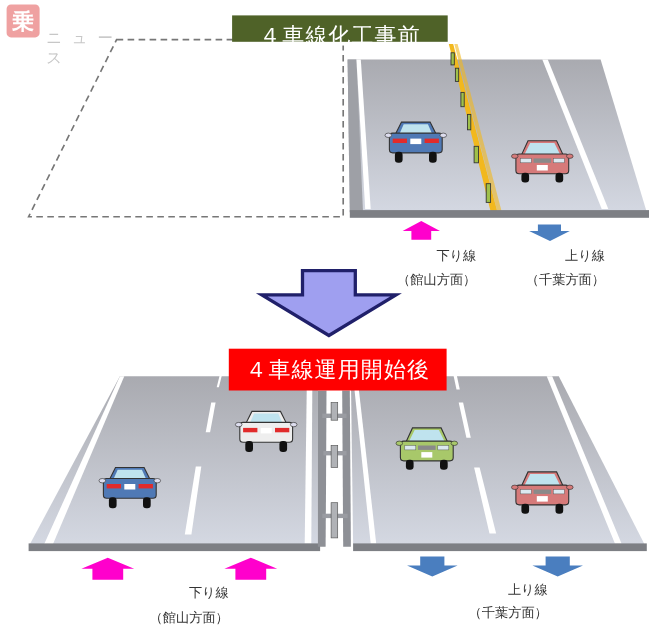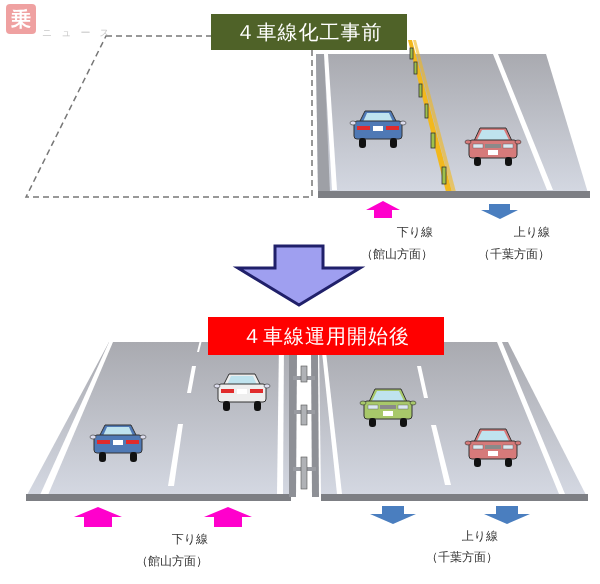--- a/index.html
+++ b/index.html
@@ -2,23 +2,23 @@
 <html><head>
 <meta charset="utf-8">
 <style>
   html, body { margin:0; padding:0; background:#ffffff; }
   body { width:600px; height:584px; position:relative; overflow:hidden; font-family:"DejaVu Sans","Liberation Sans",sans-serif; }
   .abs { position:absolute; }
   .svgwrap { position:absolute; left:0; top:0; width:600px; height:584px; }
   .logo { left:6px; top:4px; width:120px; height:34px; opacity:0.55; }
   .logo-mark { position:absolute; left:0; top:0; width:30px; height:30px; background:#e25555; color:#fff; font-size:20px; font-weight:bold; text-align:center; line-height:30px; border-radius:4px; }
   .logo-text { position:absolute; left:33px; top:-2px; font-size:22px; color:#8a8aa0; letter-spacing:1px; }
-  .logo-sub { position:absolute; left:36px; top:22px; font-size:10px; color:#9a9a9a; letter-spacing:9px; }
-  .title-before { left:211px; top:14px; width:196px; height:36px; background:#4f6228; color:#ffffff; font-size:20px; line-height:36px; text-align:center; letter-spacing:1px; }
-  .title-after { left:208px; top:317px; width:236px; height:38px; background:#ff0000; color:#ffffff; font-size:20px; line-height:38px; text-align:center; letter-spacing:1px; }
+  .logo-sub { position:absolute; left:36px; top:22px; font-size:14px; color:#9a9a9a; letter-spacing:9px; }
+  .title-before { left:211px; top:14px; width:196px; height:24px; background:#4f6228; color:#ffffff; font-size:20px; line-height:36px; text-align:center; letter-spacing:1px; }
+  .title-after { left:208px; top:317px; width:198px; height:38px; background:#ff0000; color:#ffffff; font-size:20px; line-height:38px; text-align:center; letter-spacing:1px; }
   .lbl { font-size:12px; color:#333; text-align:right; width:100px; }
 </style>
 </head>
 <body>
 
 <svg class="svgwrap" viewBox="0 0 600 584" xmlns="http://www.w3.org/2000/svg">
   <defs>
     <linearGradient id="asph" x1="0" y1="0" x2="0" y2="1">
       <stop offset="0" stop-color="#a9aab0"></stop>
       <stop offset="1" stop-color="#d4d8e2"></stop>

